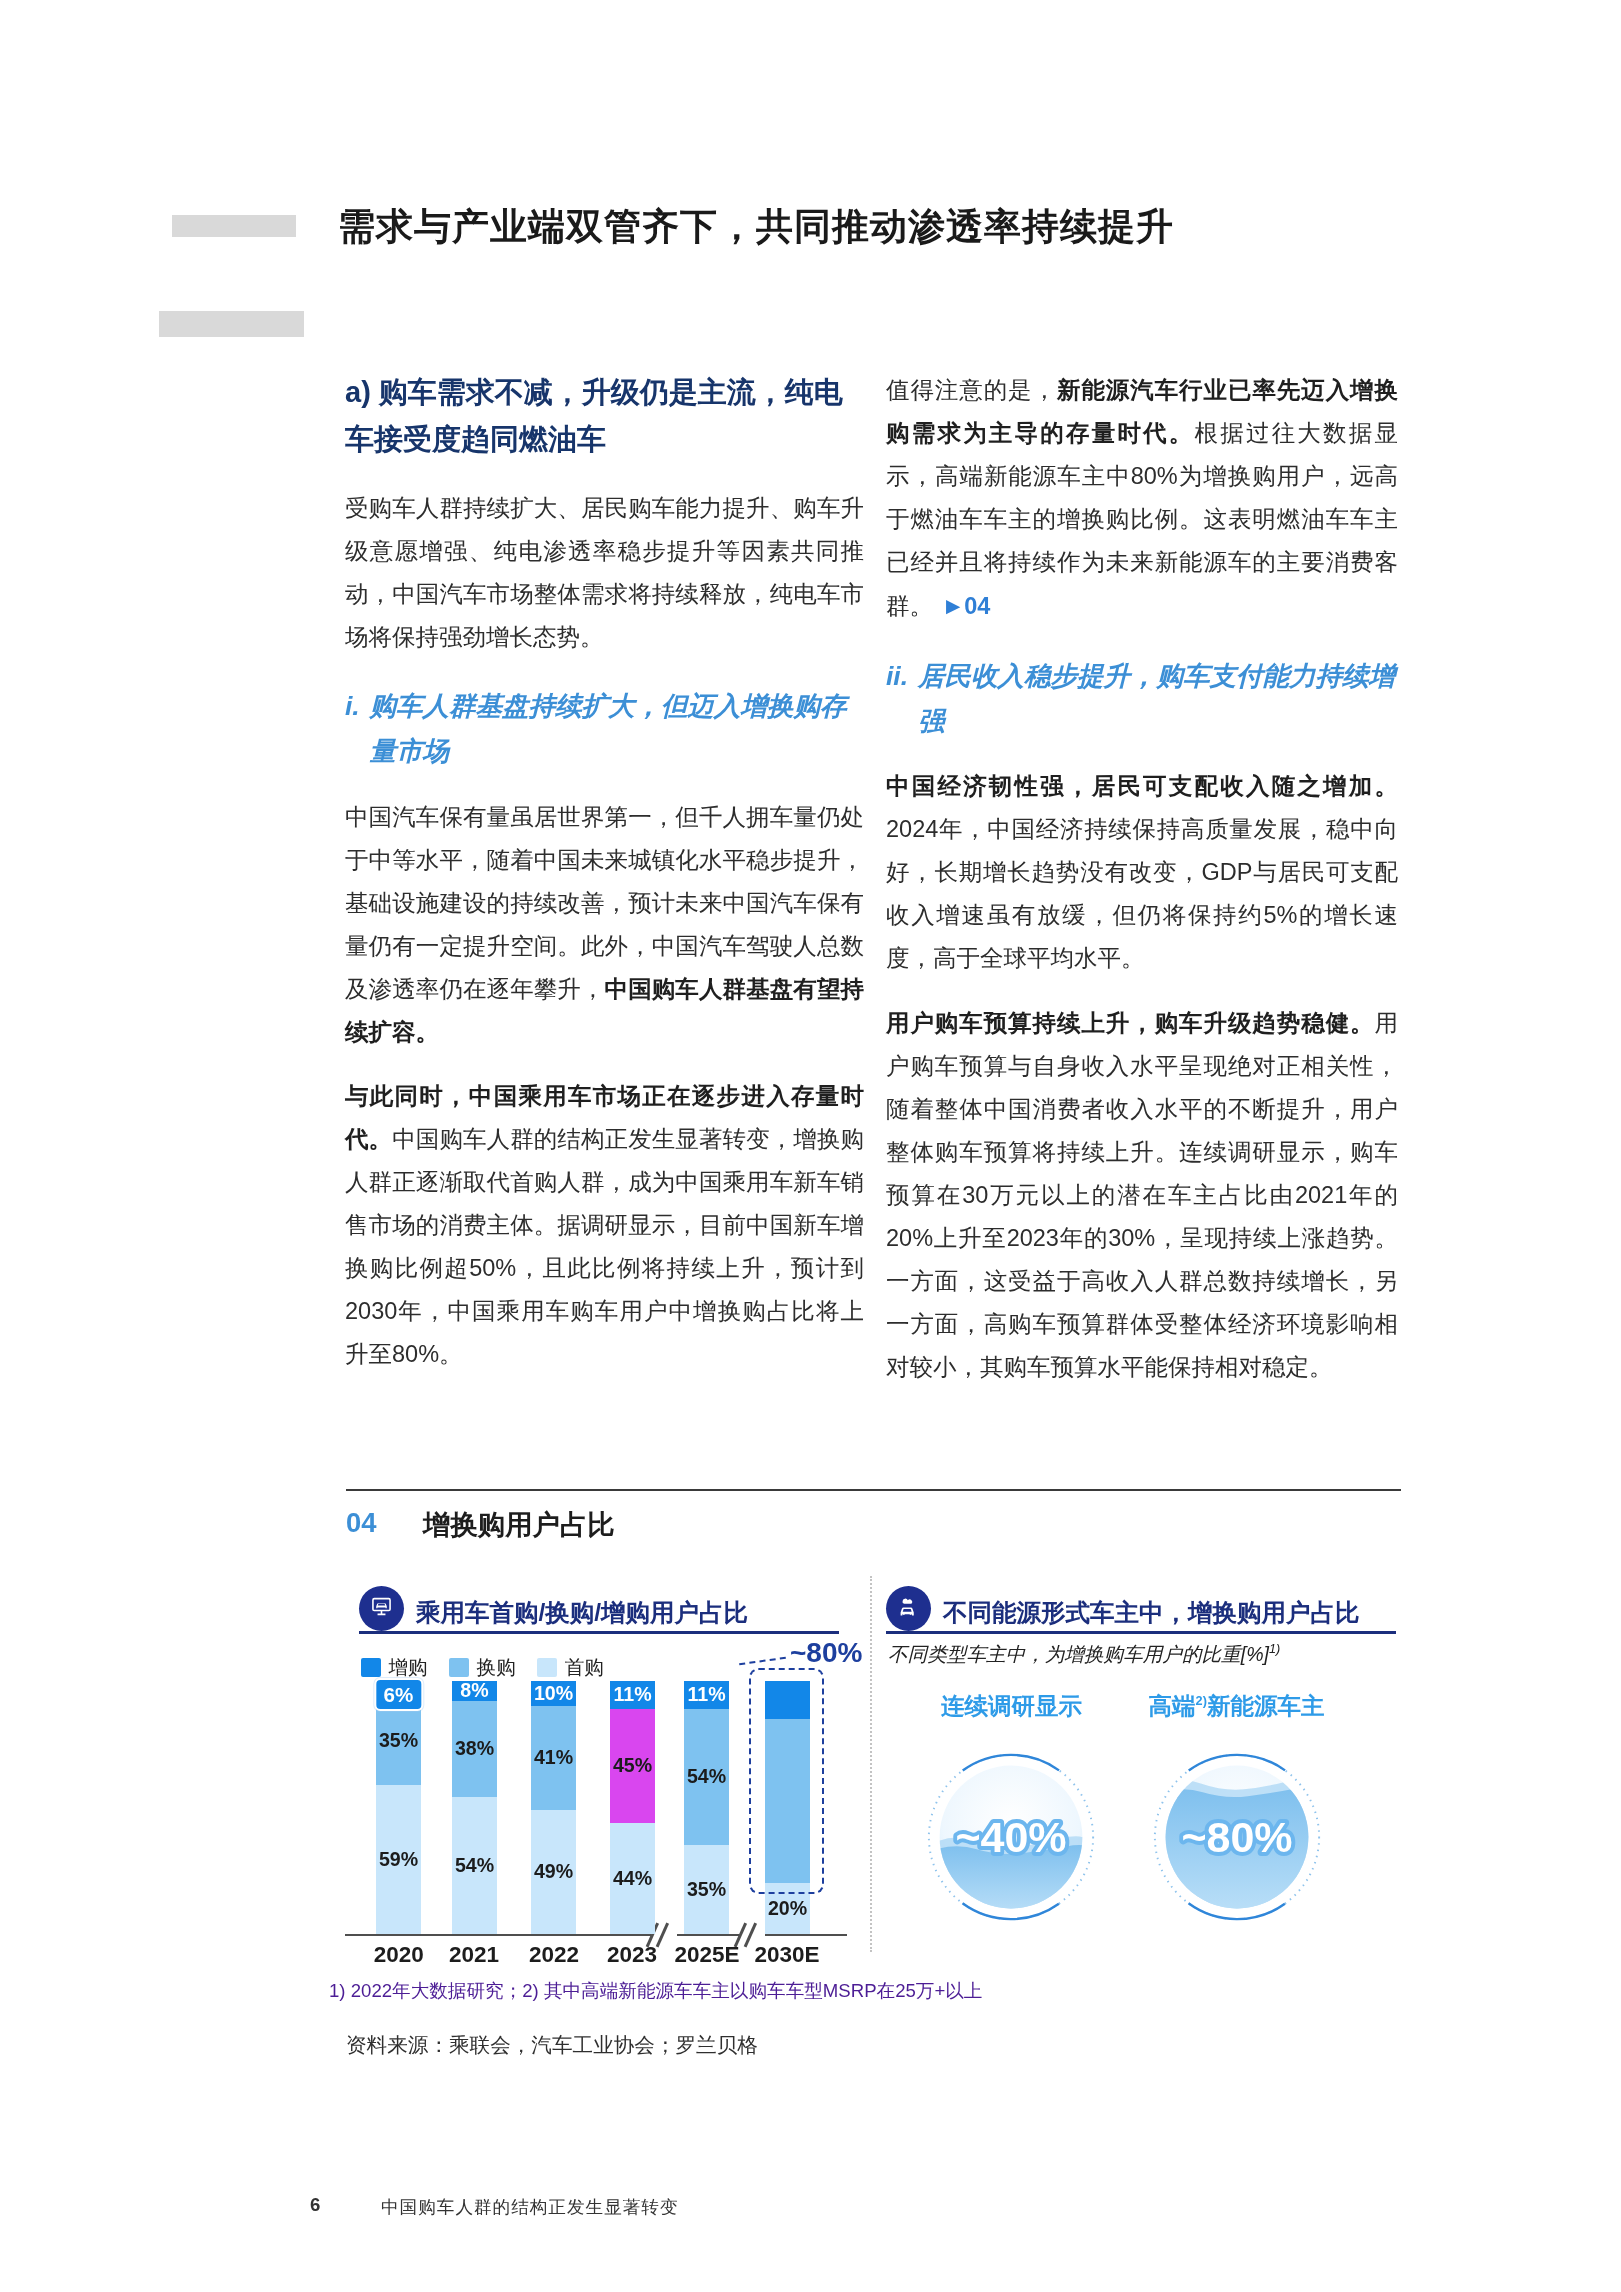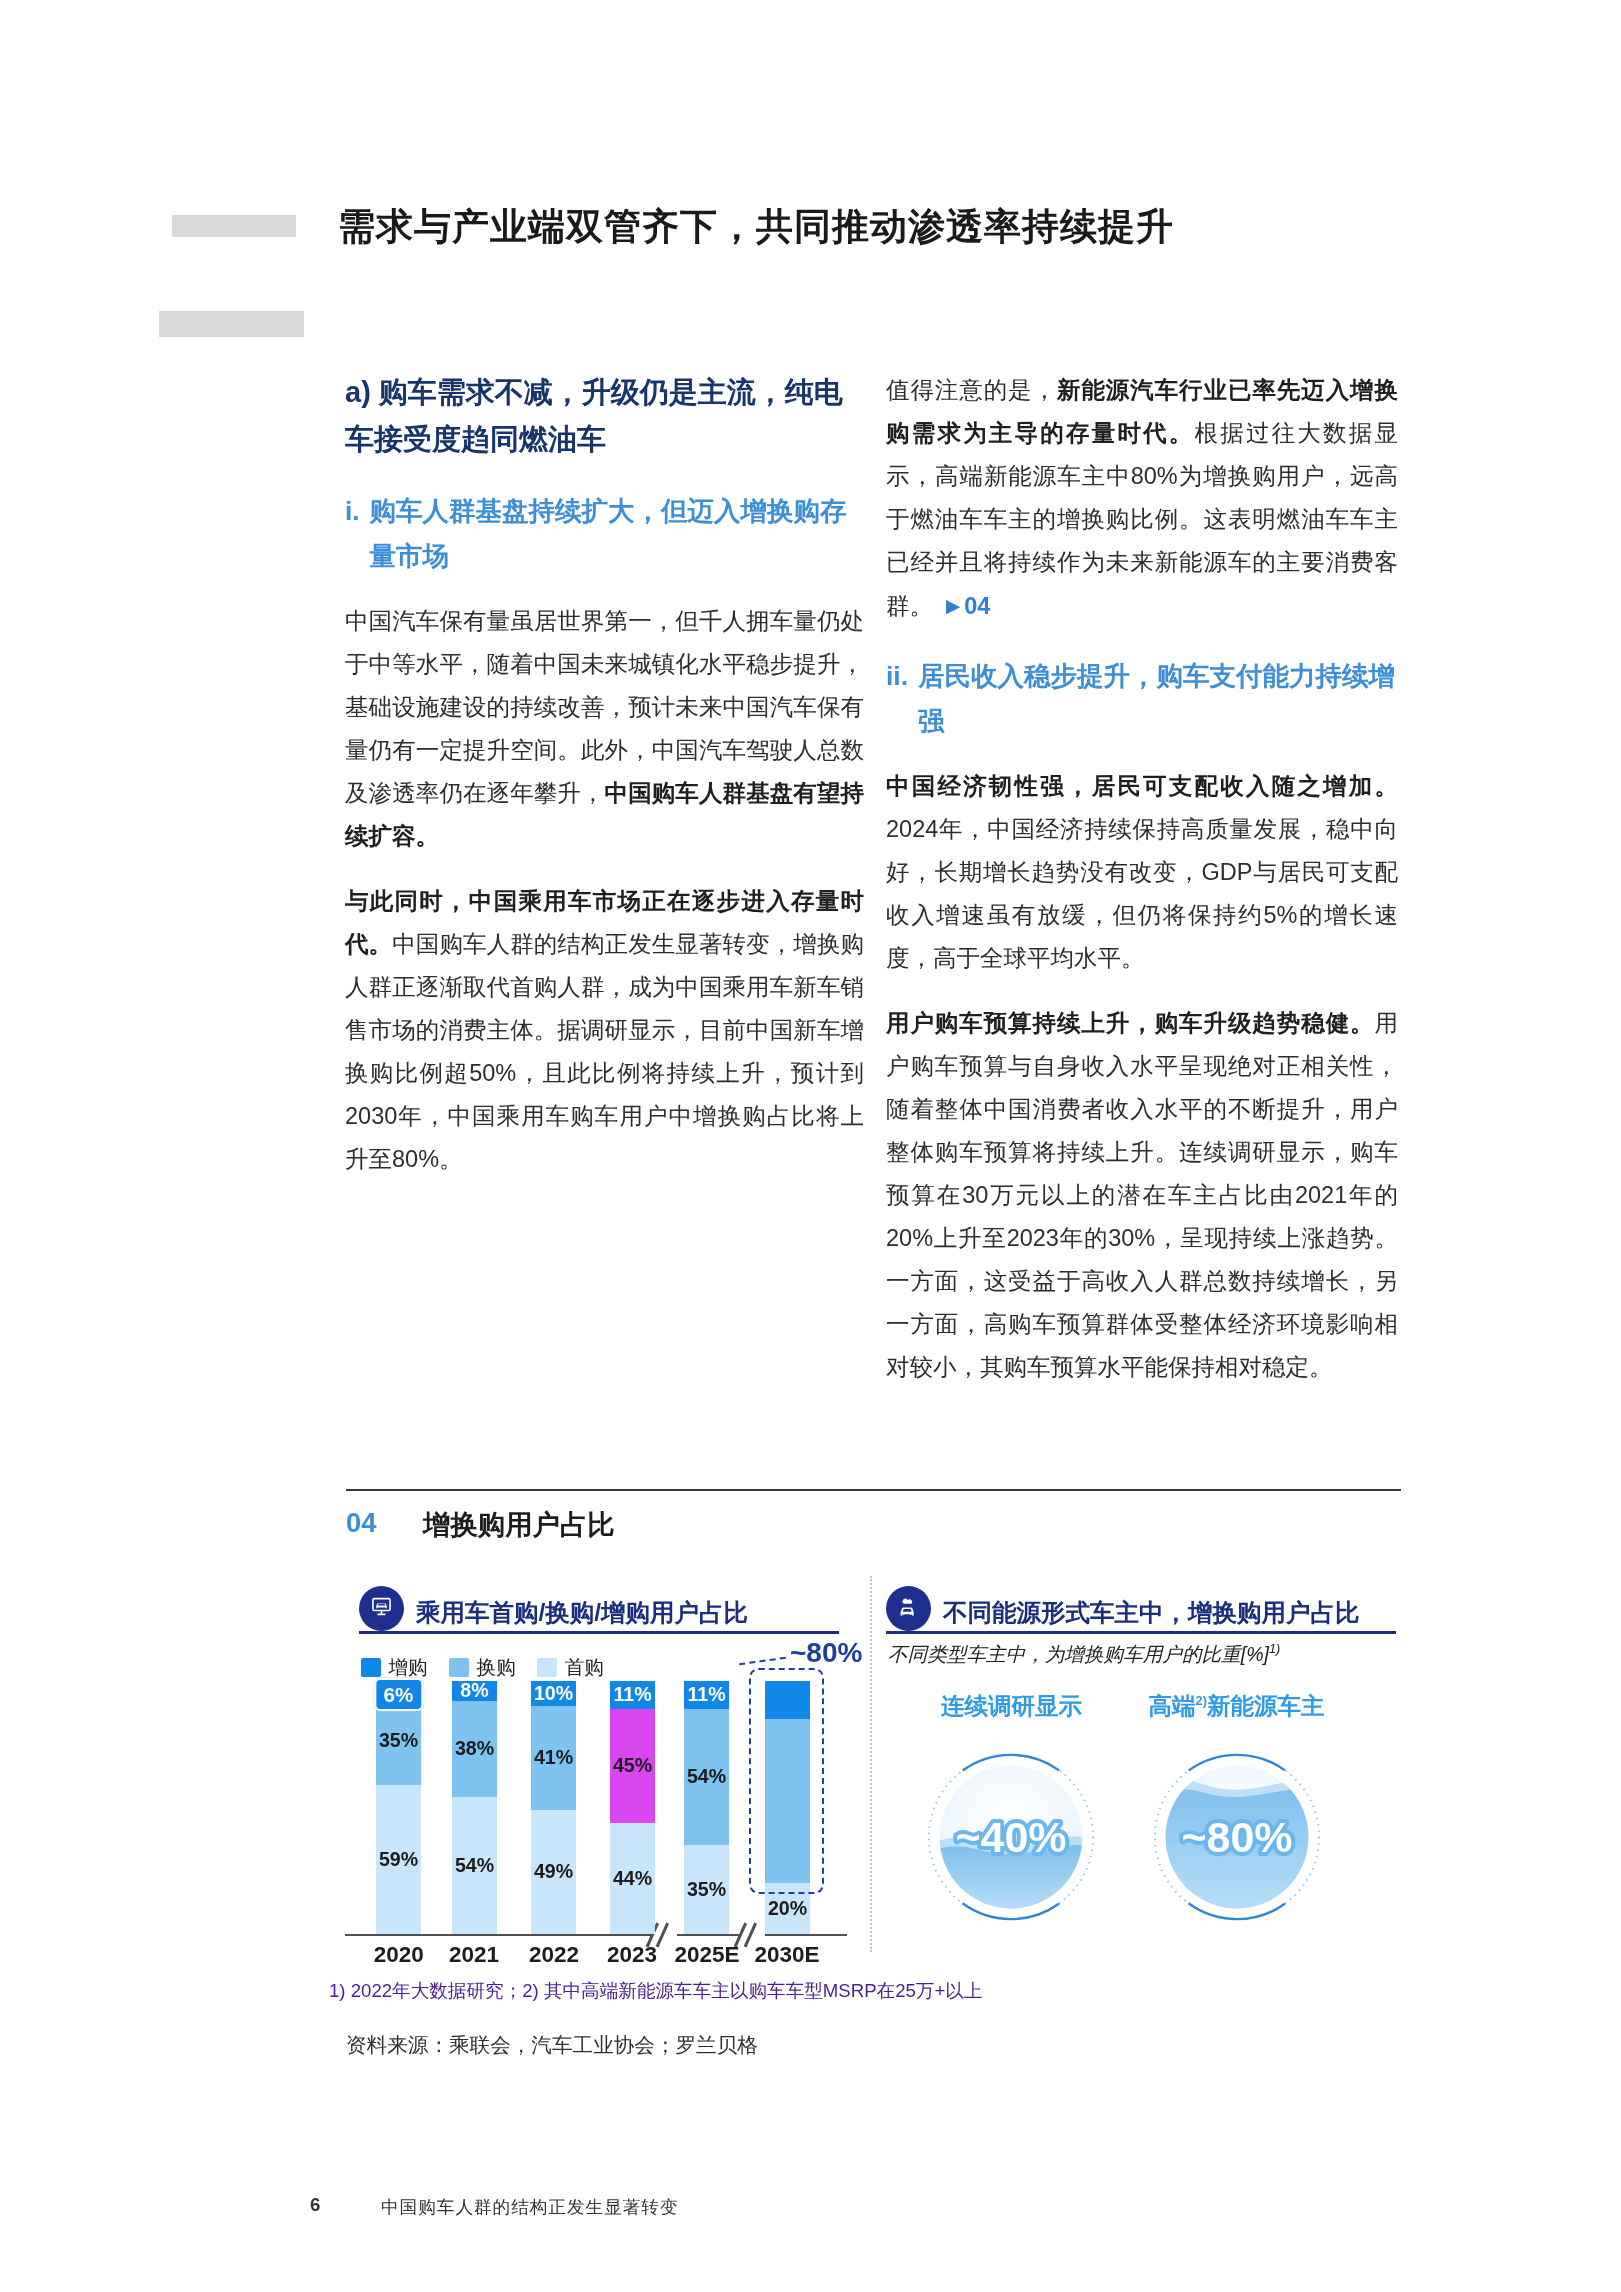--- a/index.html
+++ b/index.html
@@ -23,21 +23,21 @@
   .col{line-height:43px;font-size:23.5px;text-align:justify;color:#2d2d2d;}
   .col-left{left:345px;top:369px;width:519px;}
   .col-right{left:886px;top:369px;width:512px;}
   .col p{margin:0 0 21.6px 0;}
   .h-a{
     font-size:29px;font-weight:bold;color:#17356b;
     line-height:47px;margin:0 0 23.5px 0;text-align:left;
   }
   .h-sub{
     display:flex;font-size:26.5px;font-weight:bold;color:#3c8fd6;
-    line-height:45px;margin:25.5px 0 21.6px 0;text-align:left;
+    line-height:45px;margin:25.5px 0 21.6px 0;text-align:left;font-style:italic;
   }
   .h-sub .pfx{flex:0 0 auto;margin-right:9.8px;}
   .b{font-weight:bold;color:#1f1f1f;}
   .ref{color:#2f7fd6;font-weight:bold;white-space:nowrap;}
   .ref .tri{font-size:18.6px;vertical-align:2px;margin-right:3.9px;}
   
   .fig-rule{left:346px;top:1489px;width:1055px;height:2px;background:#3a3a3a;}
   .fig-num{left:346px;top:1507px;font-size:27.4px;font-weight:bold;color:#3c8fd6;}
   .fig-title{left:423px;top:1507px;font-size:27.4px;font-weight:bold;color:#1d1d1d;}
   .icon-circle{
@@ -95,20 +95,21 @@
 
 <div class="page">
 
   <div class="abs gray-bar" style="left:172px;top:215px;width:124px;height:21.6px;"></div>
   <div class="abs gray-bar" style="left:159px;top:311px;width:145px;height:25.5px;"></div>
 
   <div class="abs page-title">需求与产业端双管齐下，共同推动渗透率持续提升</div>
 
   <div class="abs col col-left">
     <div class="h-a">a) 购车需求不减，升级仍是主流，纯电车接受度趋同燃油车</div>
+    <p><span>受购车人群持续扩大、居民购车能力提升、购车升级意愿增强、纯电渗透率稳步提升等因素共同推动，中国汽车市场整体需求将持续释放，纯电车市场将保持强劲增长态势。</span></p>
     <div class="h-sub">
       <span class="pfx">i.</span>
       <span>购车人群基盘持续扩大，但迈入增换购存量市场</span>
     </div>
     <p><span>中国汽车保有量虽居世界第一，但千人拥车量仍处于中等水平，随着中国未来城镇化水平稳步提升，基础设施建设的持续改善，预计未来中国汽车保有量仍有一定提升空间。此外，中国汽车驾驶人总数及渗透率仍在逐年攀升，</span><span class="b">中国购车人群基盘有望持续扩容。</span></p>
     <p><span class="b">与此同时，中国乘用车市场正在逐步进入存量时代。</span><span>中国购车人群的结构正发生显著转变，增换购人群正逐渐取代首购人群，成为中国乘用车新车销售市场的消费主体。据调研显示，目前中国新车增换购比例超50%，且此比例将持续上升，预计到2030年，中国乘用车购车用户中增换购占比将上升至80%。</span></p>
   </div>
 
   <div class="abs col col-right">
     <p><span>值得注意的是，</span><span class="b">新能源汽车行业已率先迈入增换购需求为主导的存量时代。</span><span>根据过往大数据显示，高端新能源车主中80%为增换购用户，远高于燃油车车主的增换购比例。这表明燃油车车主已经并且将持续作为未来新能源车的主要消费客群。</span>&nbsp;&nbsp;<span class="ref"><span class="tri">▶</span><span>04</span></span></p>

